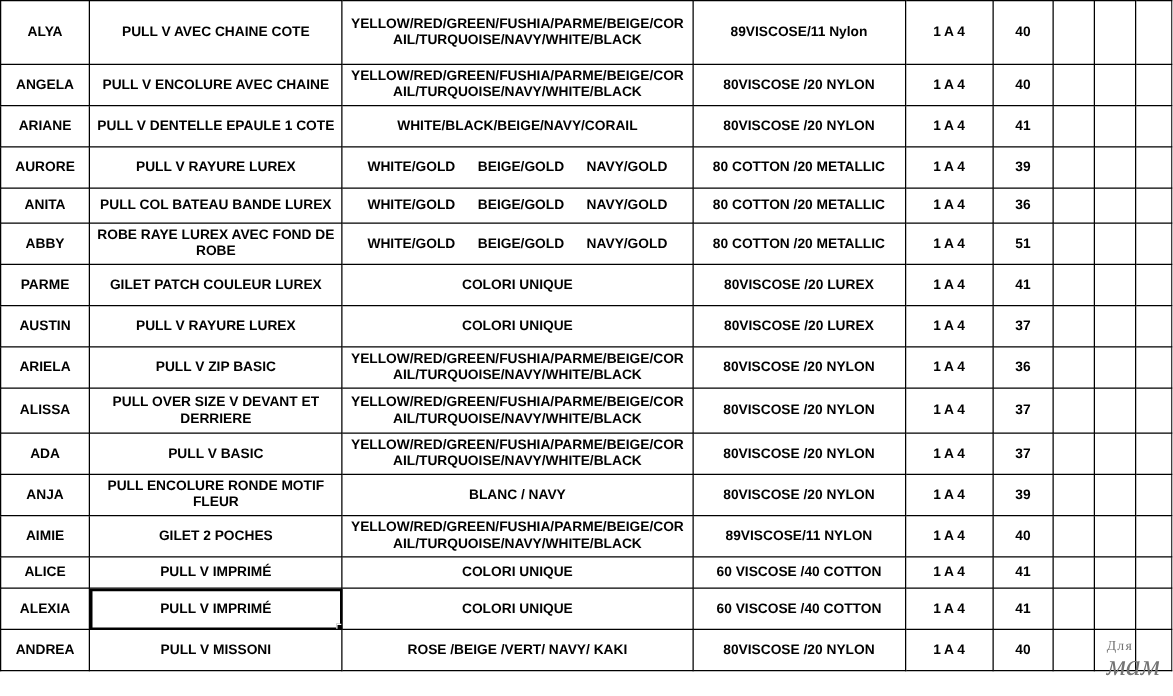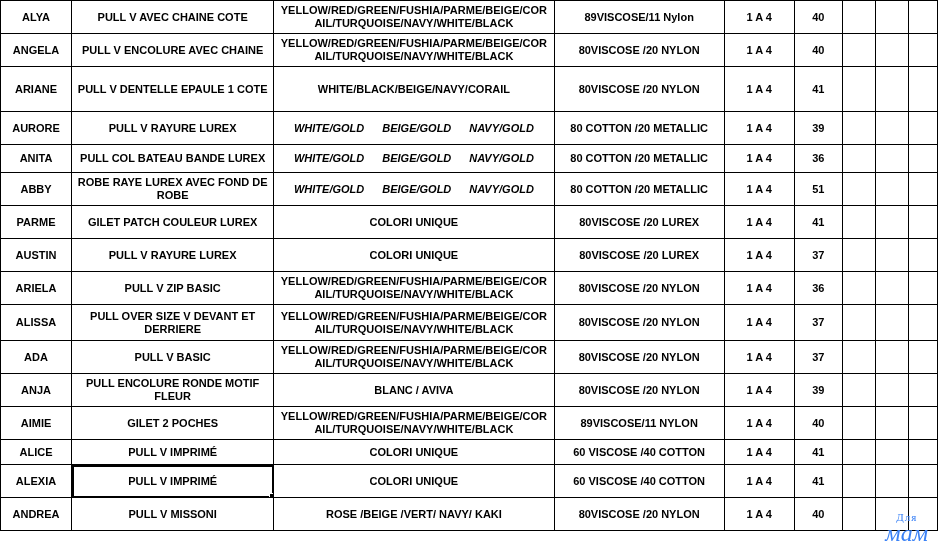--- a/index.html
+++ b/index.html
@@ -37,21 +37,20 @@
   col.c-color  { width: 280px; }
   col.c-comp   { width: 170px; }
   col.c-size   { width: 70px; }
   col.c-qty    { width: 48px; }
   col.c-e1     { width: 33px; }
   col.c-e2     { width: 33px; }
   col.c-e3     { width: 29px; }
 
   td.colorcell-spaced {
     letter-spacing: 0px;
-    font-style: italic;
   }
   .color-seg {
     display: inline-block;
     margin: 0 9px;
   }
   td.empty { border: 1px solid #000000; }
 
   
   td.selected {
     outline: 2px solid #000000;
@@ -67,22 +66,21 @@
     height: 5px;
     background: #000000;
     border: 1px solid #ffffff;
   }
 
   
   .watermark {
     position: absolute;
     right: 10px;
     bottom: 12px;
-    text-align: center;
-    color: #3b82f6;
+    color: #737373;
     font-family: "Liberation Serif", serif;
     line-height: 1;
     pointer-events: none;
     user-select: none;
     margin-left: 40px;
   }
   .watermark .wm-top {
     font-size: 11px;
     letter-spacing: 1px;
   }
@@ -103,21 +101,21 @@
       <col class="c-color">
       <col class="c-comp">
     <col class="c-size">
       <col class="c-qty">
       <col class="c-e1">
       <col class="c-e2">
       <col class="c-e3">
   </colgroup>
   <tbody>
 
-    <tr style="height:33px">
+    <tr style="height:51px">
       <td>ALYA</td>
       <td>PULL V AVEC CHAINE COTE</td>
       <td>YELLOW/RED/GREEN/FUSHIA/PARME/BEIGE/CORAIL/TURQUOISE/NAVY/WHITE/BLACK</td>
       <td>89VISCOSE/11 Nylon</td>
       <td>1 A 4</td>
       <td>40</td>
       <td class="empty"></td>
       <td class="empty"></td>
       <td class="empty"></td>
     </tr>
@@ -127,21 +125,21 @@
       <td>PULL V ENCOLURE AVEC CHAINE</td>
       <td>YELLOW/RED/GREEN/FUSHIA/PARME/BEIGE/CORAIL/TURQUOISE/NAVY/WHITE/BLACK</td>
       <td>80VISCOSE /20 NYLON</td>
       <td>1 A 4</td>
       <td>40</td>
       <td class="empty"></td>
       <td class="empty"></td>
       <td class="empty"></td>
     </tr>
 
-    <tr style="height:45px">
+    <tr style="height:33px">
       <td>ARIANE</td>
       <td>PULL V DENTELLE EPAULE 1 COTE</td>
       <td>WHITE/BLACK/BEIGE/NAVY/CORAIL</td>
       <td>80VISCOSE /20 NYLON</td>
       <td>1 A 4</td>
       <td>41</td>
       <td class="empty"></td>
       <td class="empty"></td>
       <td class="empty"></td>
     </tr>
@@ -245,21 +243,21 @@
       <td>1 A 4</td>
       <td>37</td>
       <td class="empty"></td>
       <td class="empty"></td>
       <td class="empty"></td>
     </tr>
 
     <tr style="height:33px">
       <td>ANJA</td>
       <td>PULL ENCOLURE RONDE MOTIF FLEUR</td>
-      <td>BLANC / AVIVA</td>
+      <td>BLANC / NAVY</td>
       <td>80VISCOSE /20 NYLON</td>
       <td>1 A 4</td>
       <td>39</td>
       <td class="empty"></td>
       <td class="empty"></td>
       <td class="empty"></td>
     </tr>
 
     <tr style="height:33px">
       <td>AIMIE</td>

